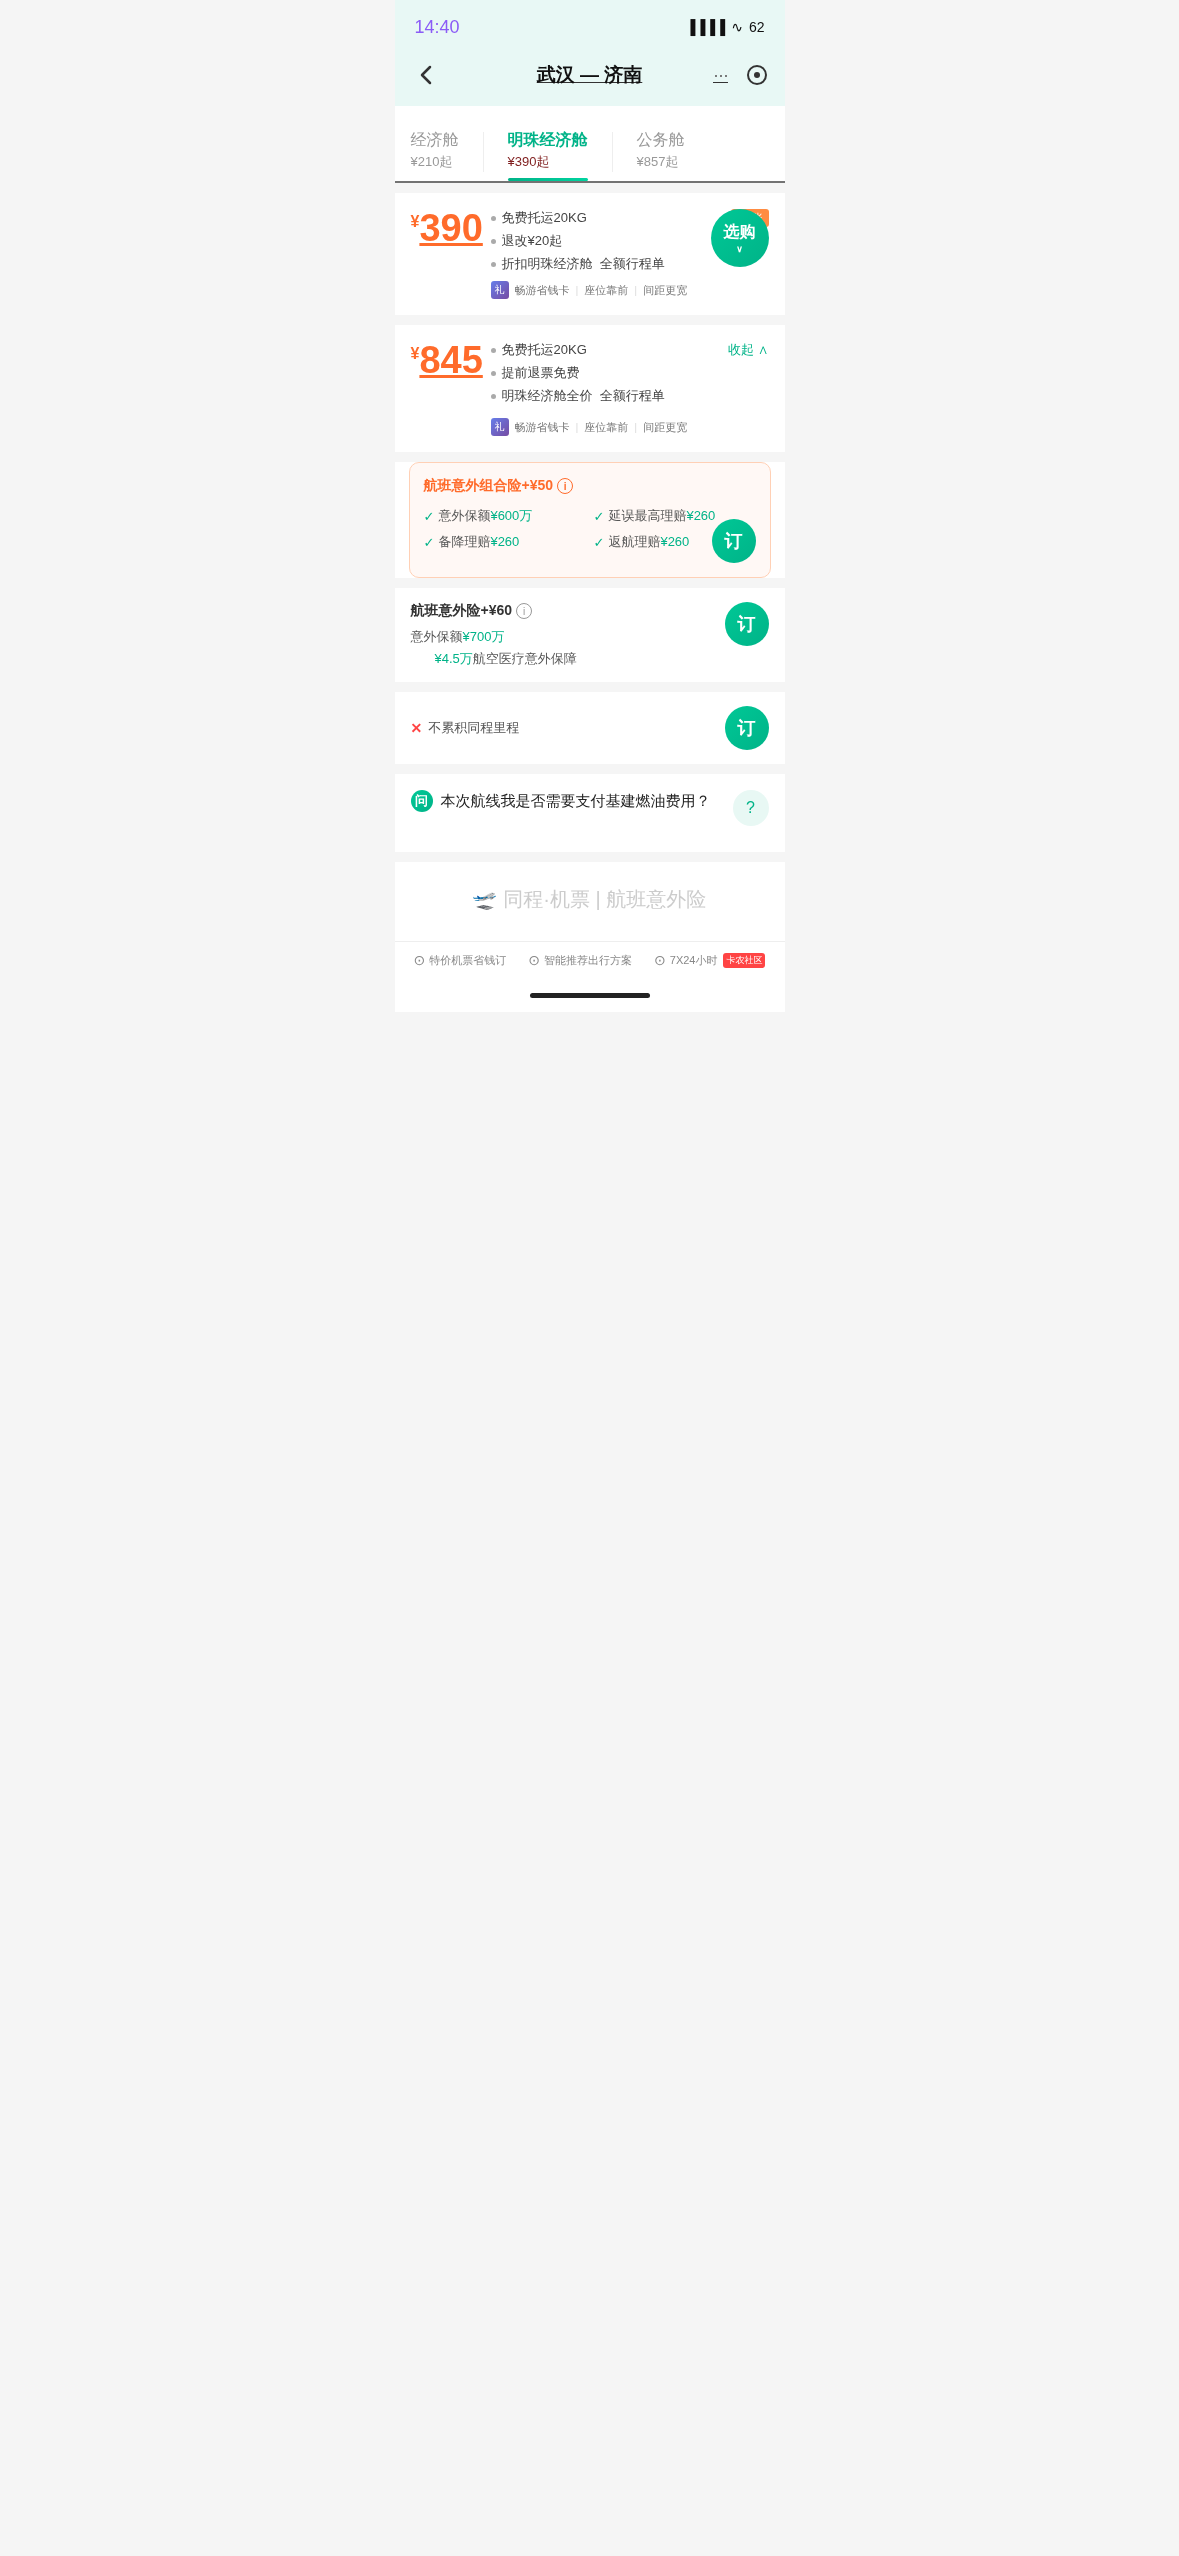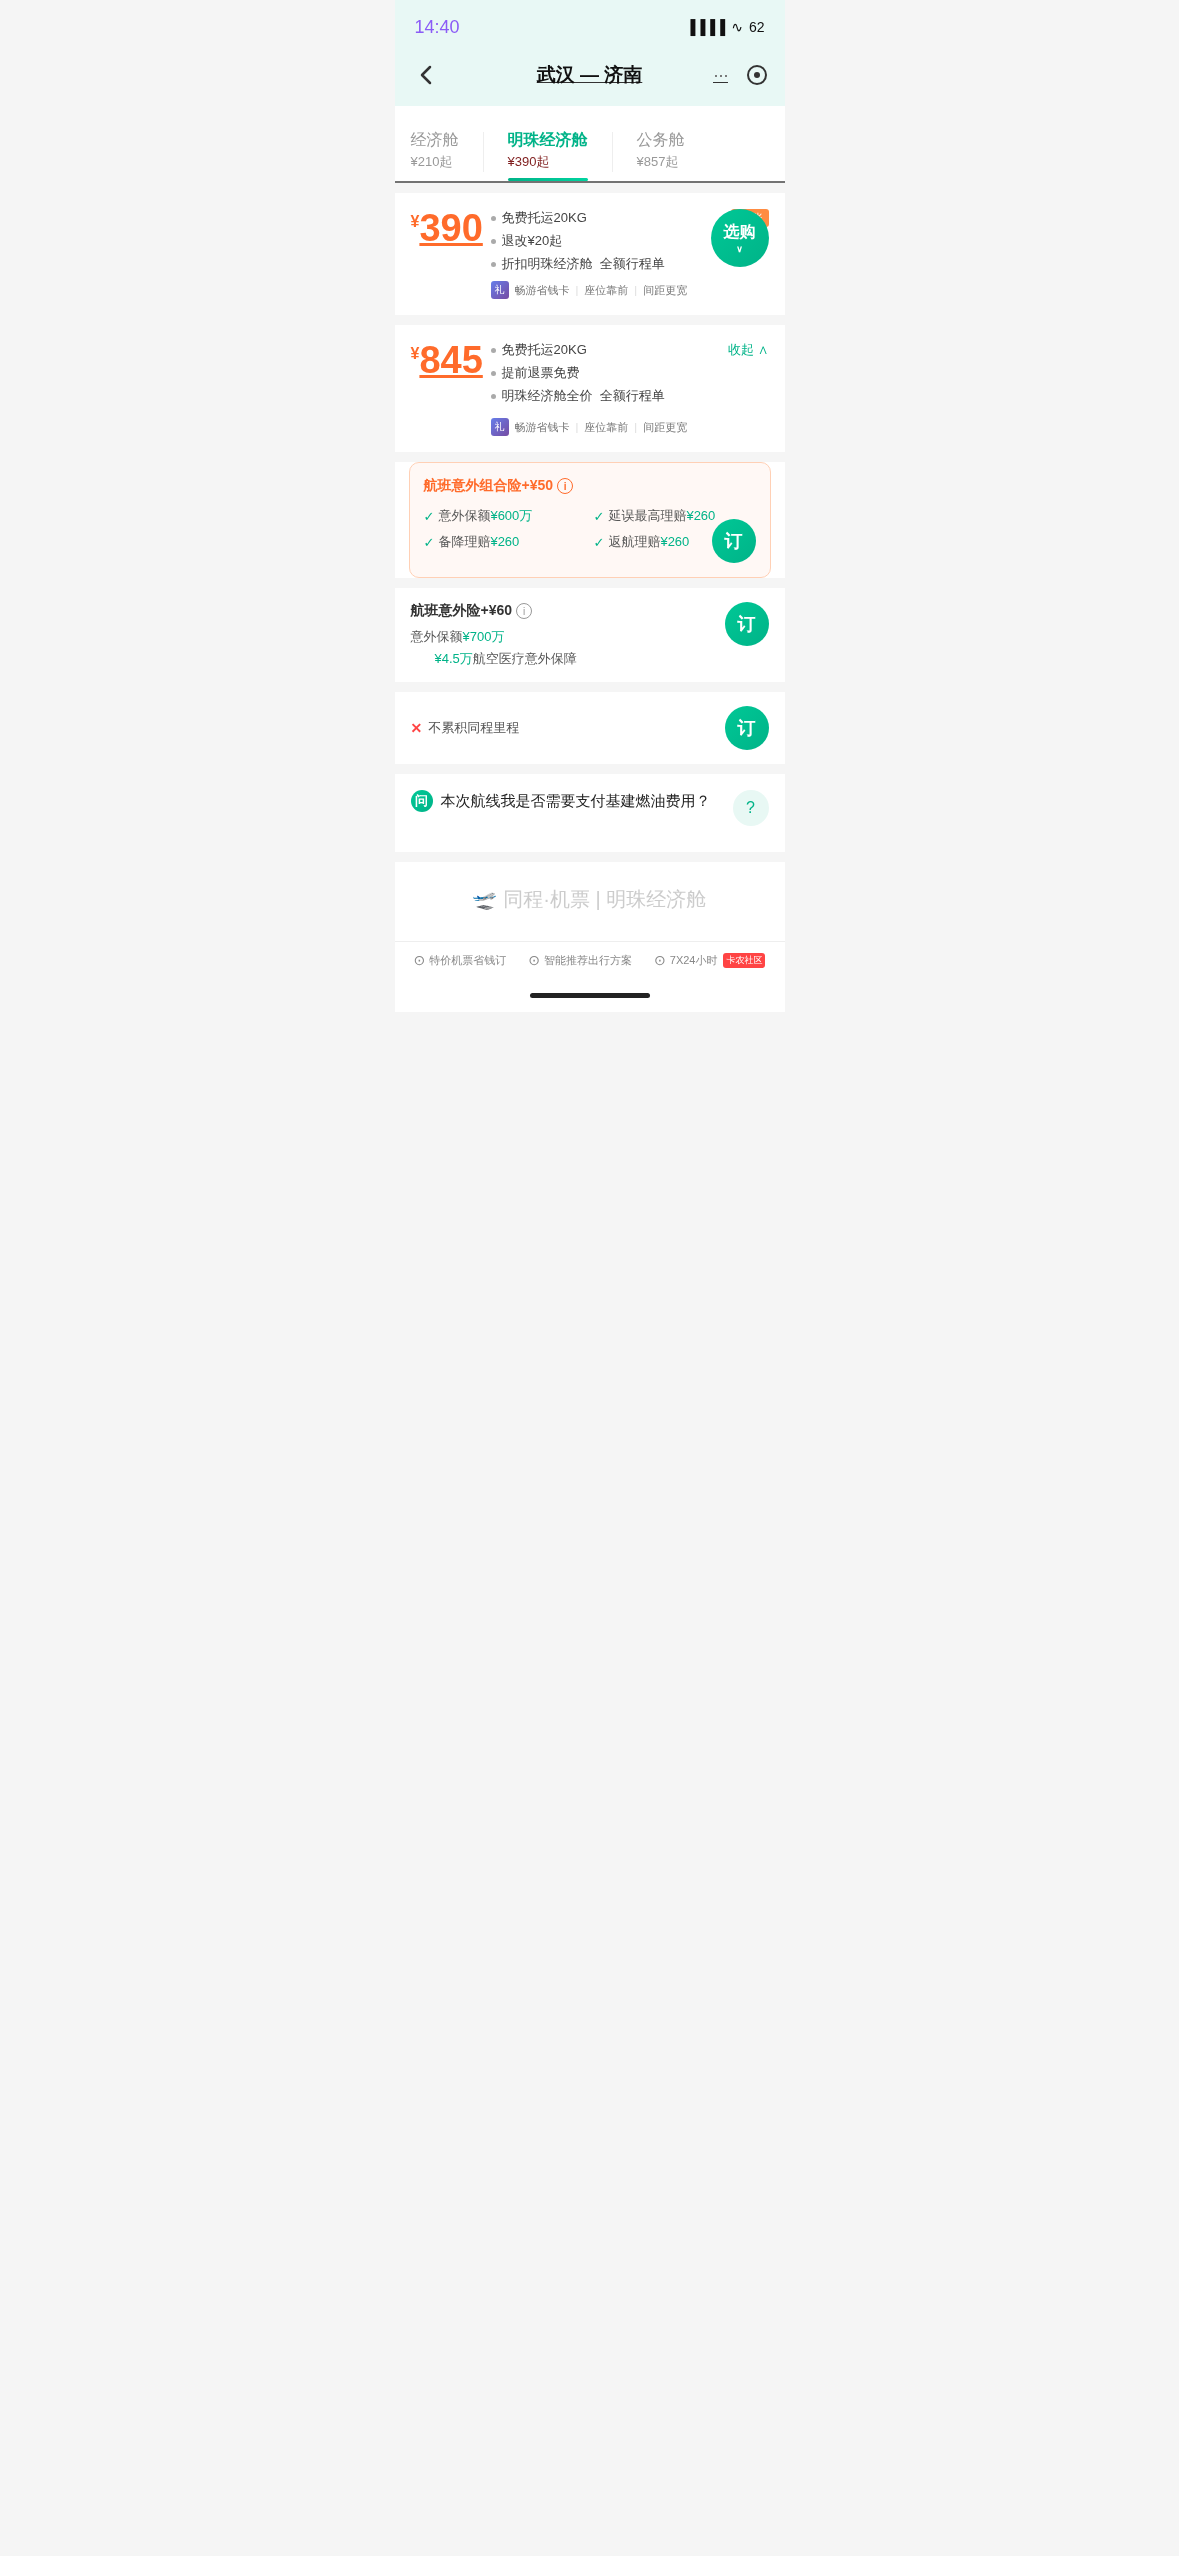--- a/index.html
+++ b/index.html
@@ -576,21 +576,21 @@
   <div style="display:flex; align-items:flex-start; justify-content:space-between; margin-bottom:10px;">
     <div class="faq-question">
       <div class="faq-icon">问</div>
       <span>本次航线我是否需要支付基建燃油费用？</span>
     </div>
     <div style="width:36px; height:36px; background:#e8f8f4; border-radius:50%; display:flex; align-items:center; justify-content:center; font-size:16px; color:#00b388; flex-shrink:0; margin-left:8px;">?</div>
   </div>
 </div>
 
 <div class="brand-footer">
-  <div class="brand-logo">🛫 同程·机票 | 明珠经济舱</div>
+  <div class="brand-logo">🛫 同程·机票 | 航班意外险</div>
 </div>
 
 <div class="bottom-nav">
   <div class="bottom-nav-item">
     <span class="bottom-nav-icon">⊙</span>
     <span>特价机票省钱订</span>
   </div>
   <div class="bottom-nav-item">
     <span class="bottom-nav-icon">⊙</span>
     <span>智能推荐出行方案</span>

